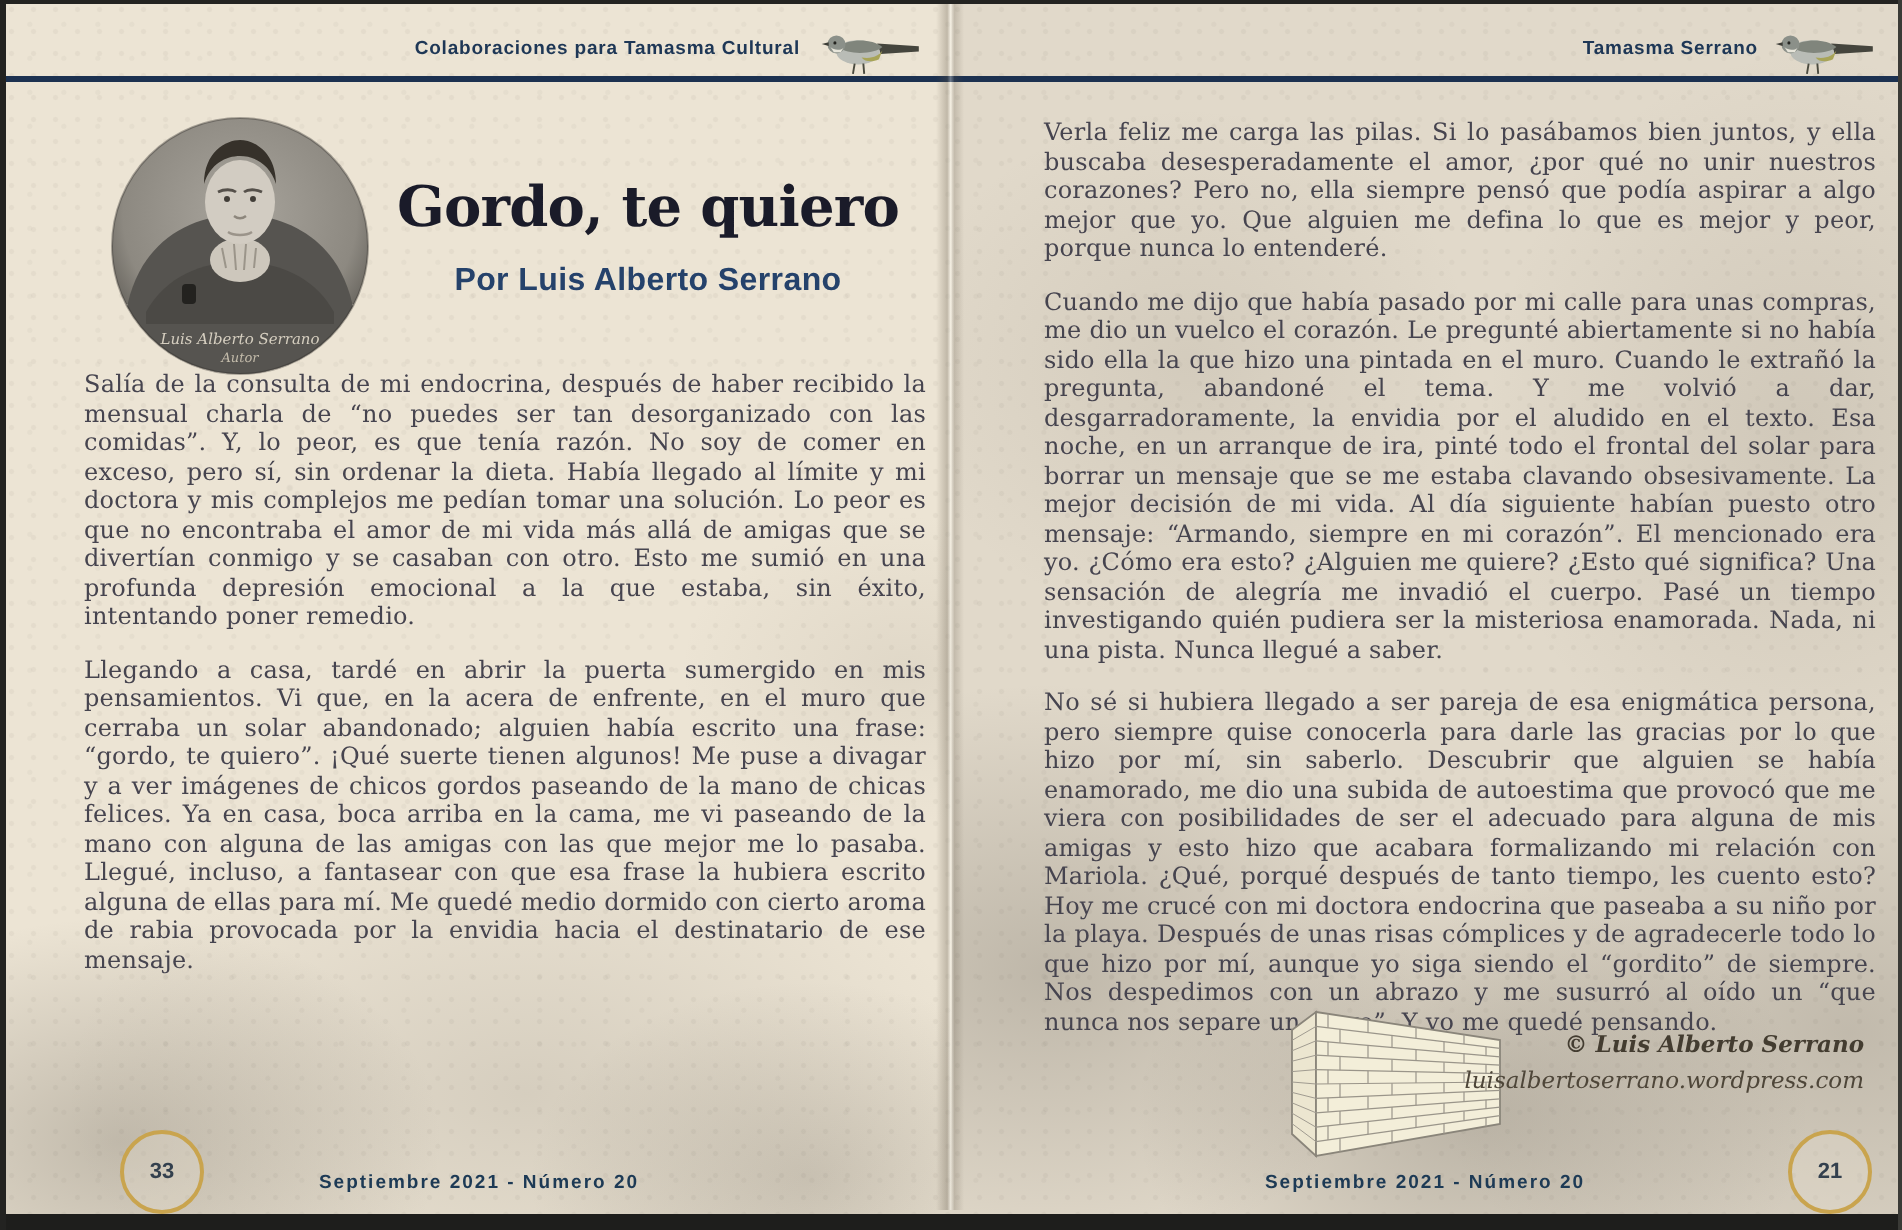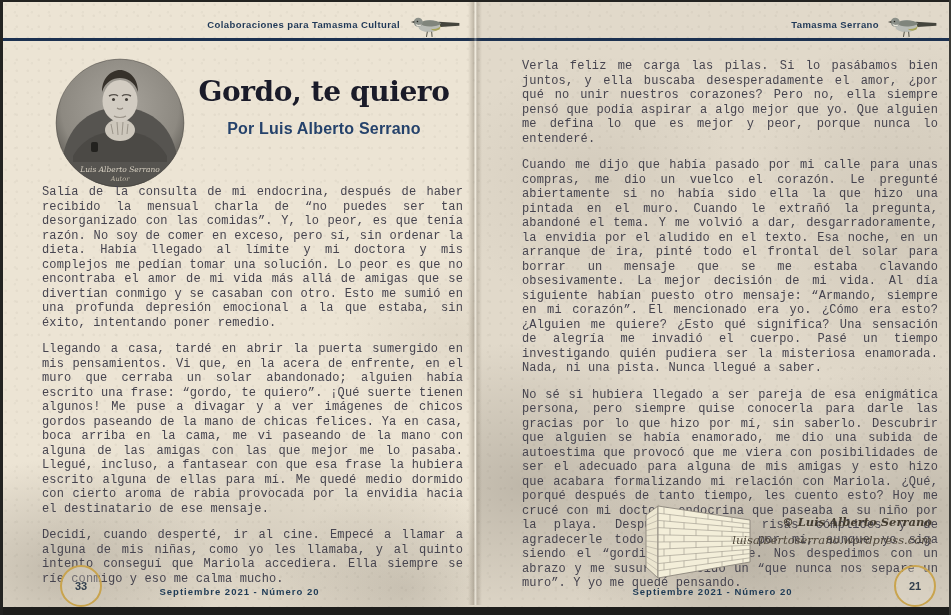--- a/index.html
+++ b/index.html
@@ -58,32 +58,32 @@
   }
   .rule{
     position:absolute;top:36px;left:0;width:100%;height:3px;background:#1c3150;
   }
   .bird{position:absolute;top:12px;width:52px;height:26px;}
 
   .photo-wrap{position:absolute;left:52px;top:56px;width:130px;height:130px;}
   .title-block{position:absolute;left:178px;top:74px;width:286px;text-align:center;}
   .article-title{
     font-family:"DejaVu Serif",serif;font-weight:bold;font-size:28px;
-    color:#1a1b29;letter-spacing:-0.4px;margin:0;line-height:1.15;
+    color:#1a1b29;letter-spacing:-0.4px;margin:12px;line-height:1.15;
   }
   .article-byline{
     font-family:"Liberation Sans",sans-serif;font-weight:bold;font-size:16px;
     color:#25426b;margin-top:12px;letter-spacing:0.2px;
   }
 
   .body-col{
     position:absolute;text-align:justify;color:#46444f;
     font-size:12px;line-height:14.5px;letter-spacing:0.12px;
   }
-  .body-col p{margin:0 0 12px 0;font-family:Liberation Mono, monospace;}
+  .body-col p{margin:0 0 12px 0;}
   .body-left{left:39px;top:183px;width:421px;}
   .body-right{left:46px;top:57px;width:416px;}
 
   .credits{
     position:absolute;right:17px;top:512px;text-align:right;
     font-family:"DejaVu Serif",serif;font-style:italic;font-size:11.5px;
     line-height:17.5px;color:#4e4639;
   }
   .credits .c1{font-weight:bold;color:#433c30;text-align:right;}
 
@@ -165,21 +165,20 @@
     </div>
 
     <div class="title-block">
       <h1 class="article-title">Gordo, te quiero</h1>
       <div class="article-byline">Por Luis Alberto Serrano</div>
     </div>
 
     <div class="body-col body-left">
       <p>Salía de la consulta de mi endocrina, después de haber recibido la mensual charla de “no puedes ser tan desorganizado con las comidas”. Y, lo peor, es que tenía razón. No soy de comer en exceso, pero sí, sin ordenar la dieta. Había llegado al límite y mi doctora y mis complejos me pedían tomar una solución. Lo peor es que no encontraba el amor de mi vida más allá de amigas que se divertían conmigo y se casaban con otro. Esto me sumió en una profunda depresión emocional a la que estaba, sin éxito, intentando poner remedio.</p>
       <p>Llegando a casa, tardé en abrir la puerta sumergido en mis pensamientos. Vi que, en la acera de enfrente, en el muro que cerraba un solar abandonado; alguien había escrito una frase: “gordo, te quiero”. ¡Qué suerte tienen algunos! Me puse a divagar y a ver imágenes de chicos gordos paseando de la mano de chicas felices. Ya en casa, boca arriba en la cama, me vi paseando de la mano con alguna de las amigas con las que mejor me lo pasaba. Llegué, incluso, a fantasear con que esa frase la hubiera escrito alguna de ellas para mí. Me quedé medio dormido con cierto aroma de rabia provocada por la envidia hacia el destinatario de ese mensaje.</p>
-      <p>Decidí, cuando desperté, ir al cine. Empecé a llamar a alguna de mis niñas, como yo les llamaba, y al quinto intento conseguí que Mariola accediera. Ella siempre se ríe conmigo y eso me calma mucho.</p>
     </div>
 
     <div class="page-num page-num-left">
       <span>33</span>
     </div>
 
     <div class="footer-label">Septiembre 2021 - Número 20</div>
   </div>
 
   <div class="page page-right">

